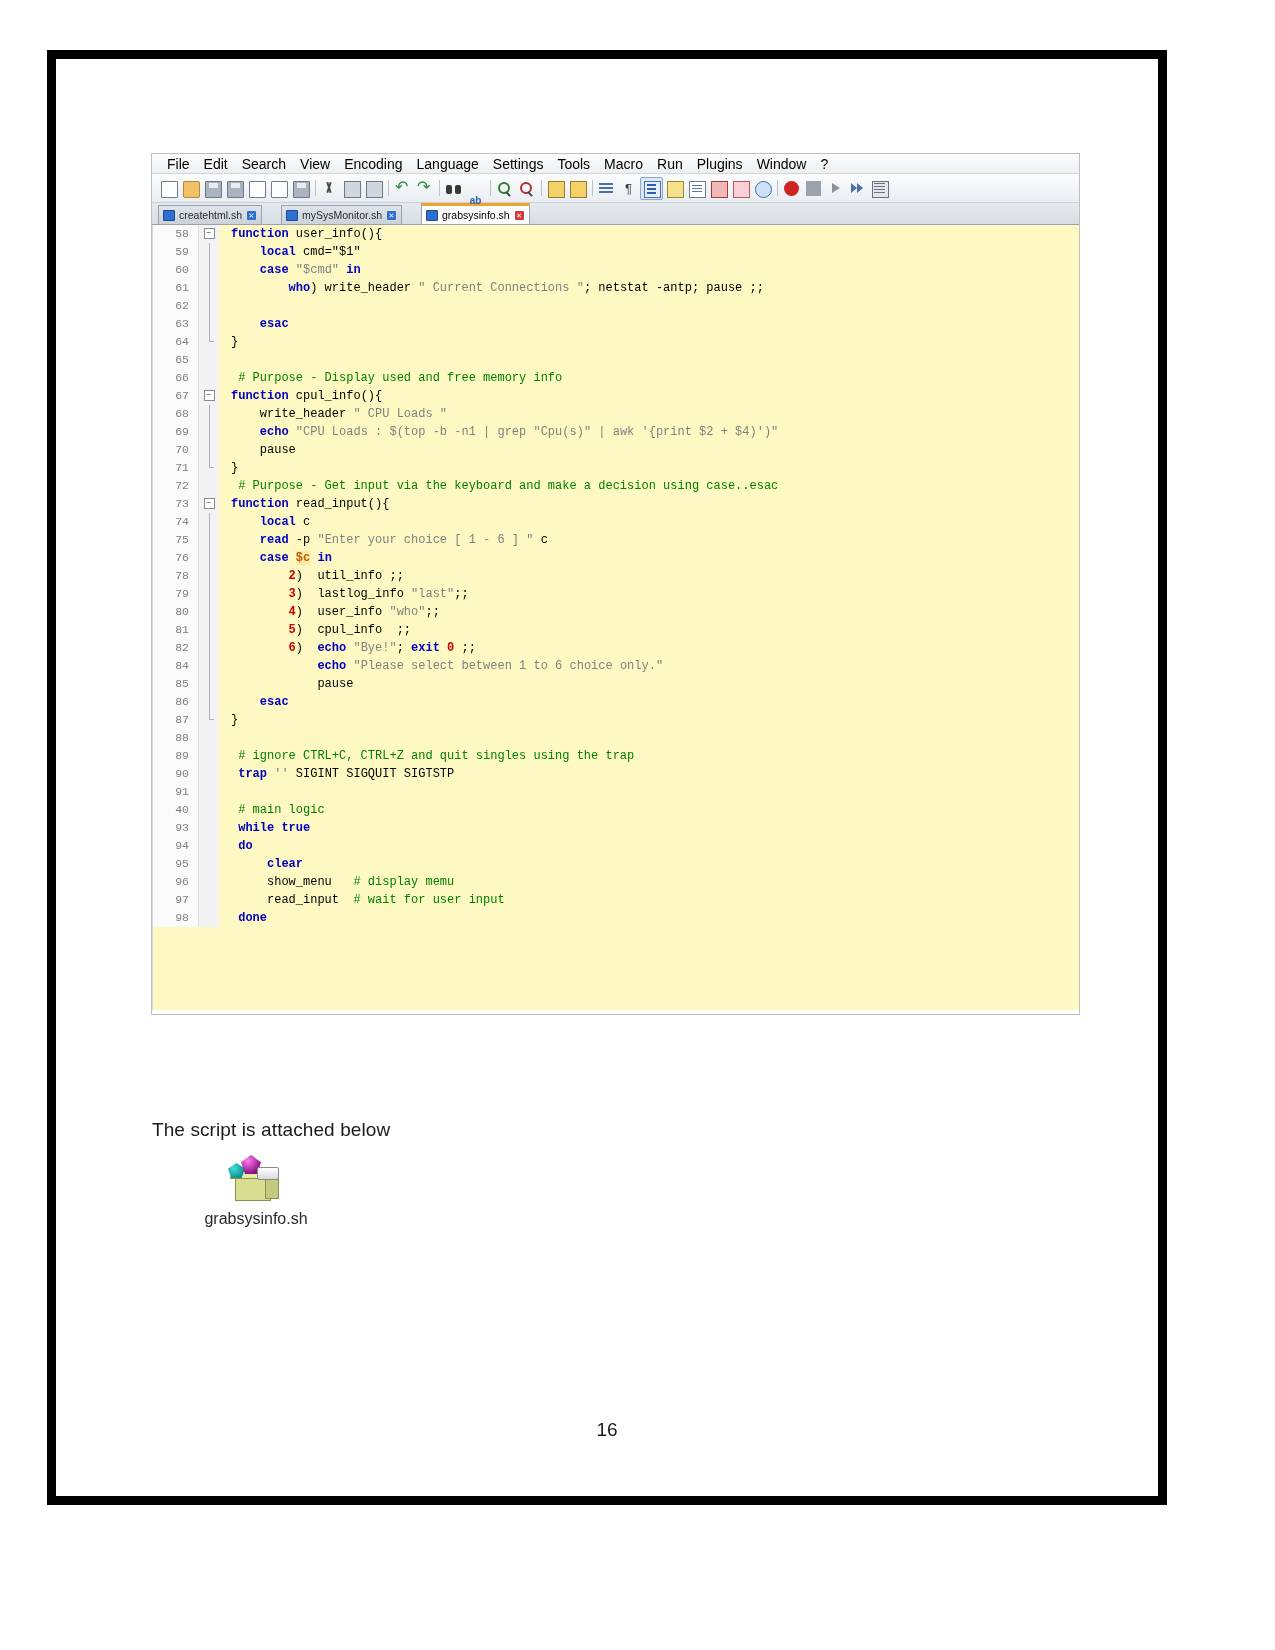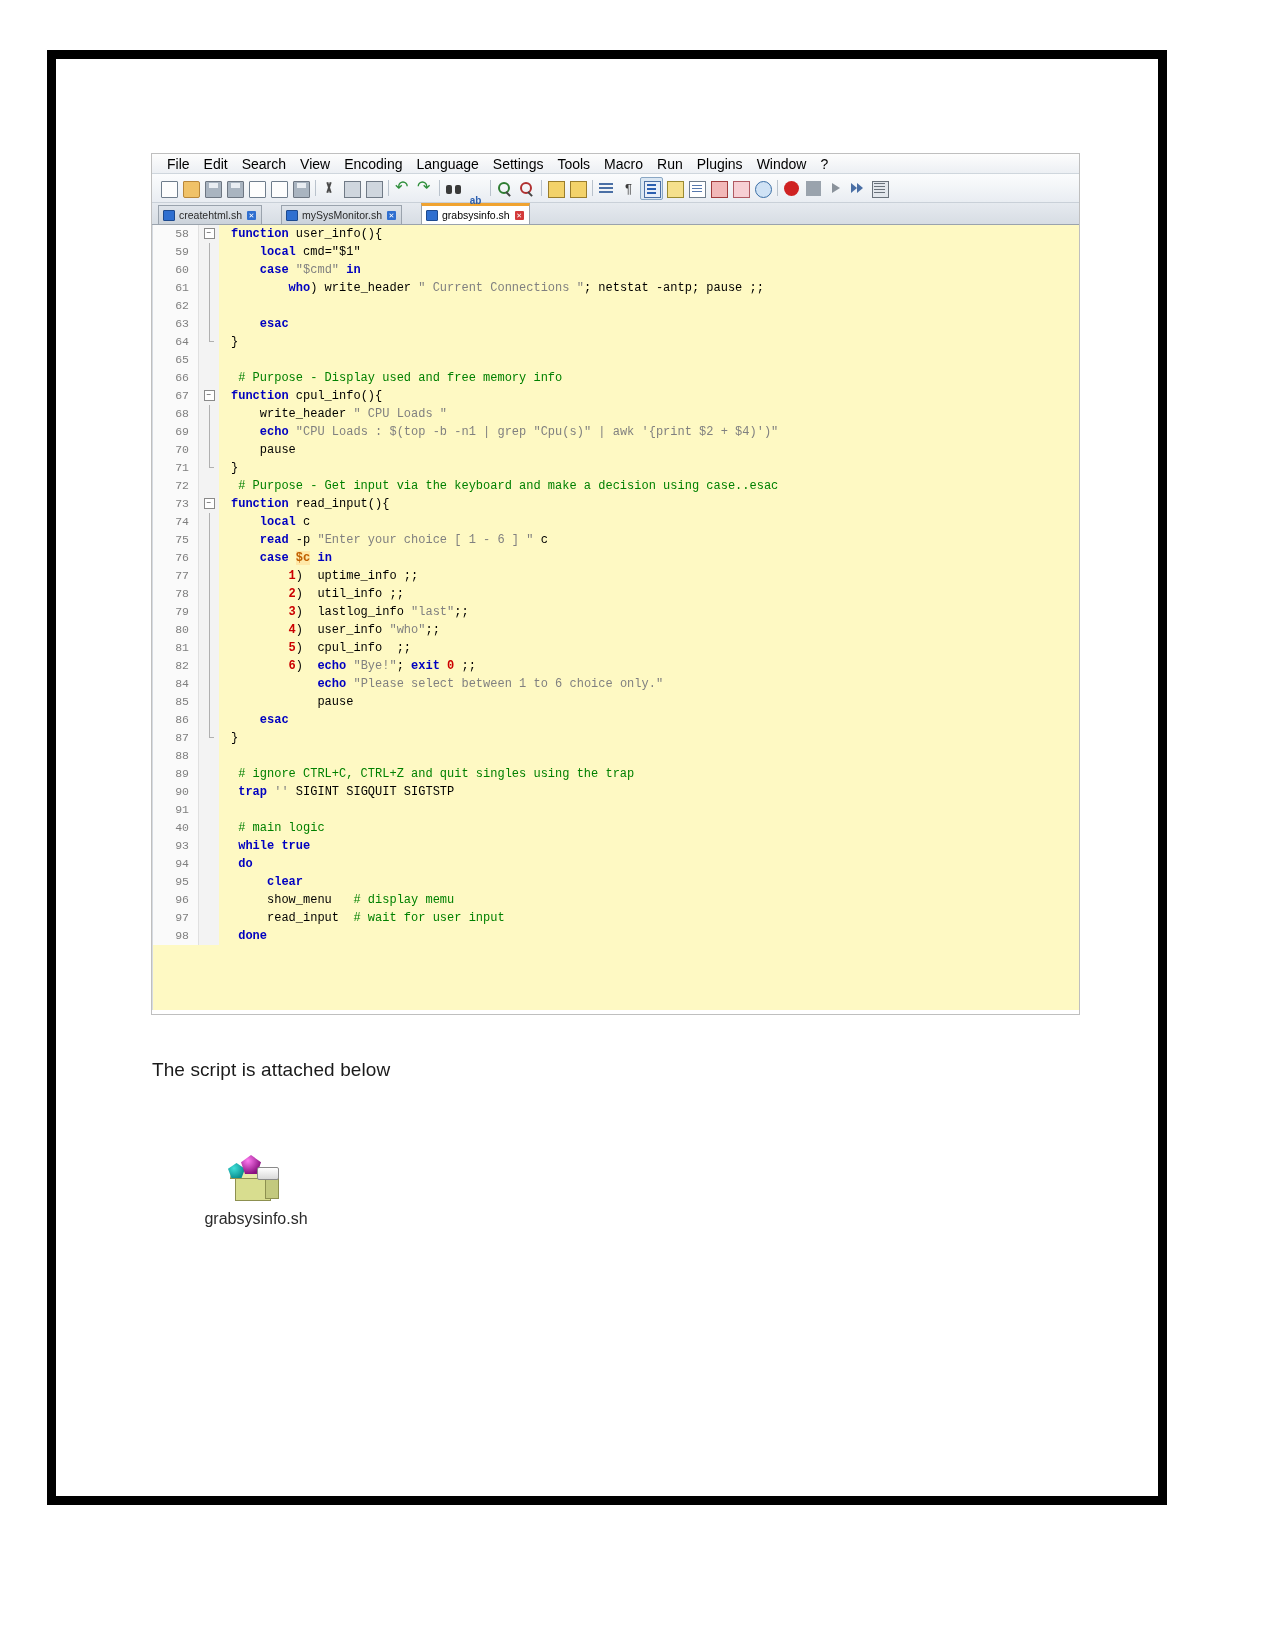--- a/index.html
+++ b/index.html
@@ -209,21 +209,21 @@
   .hl{background:#ffe9a8;color:#c06000;font-weight:bold;}
   .plain{color:#000;}
 
   .caret{
     display:inline-block;width:1px;height:13px;background:#000;vertical-align:middle;
   }
 
   
   .body-text{
     position:absolute;
-    left:96px;top:1000px;
+    left:96px;top:1060px;
     font-size:19px;color:#1a1a1a;
     letter-spacing:.1px;
   }
   .attach{
     position:absolute;
     left:110px;top:1090px;
     width:180px;
     text-align:center;
   }
   .attach-icon{
@@ -530,27 +530,20 @@
             <div class="code-txt"><span class="plain">    </span><span class="kw">read</span><span class="plain"> -p </span><span class="str">"Enter your choice [ 1 - 6 ] "</span><span class="plain"> c</span></div>
           </div>
           <div class="code-row">
             <div class="lnum">76</div>
             <div class="fold">
               <span class="fold-line"></span>
             </div>
             <div class="code-txt"><span class="plain">    </span><span class="kw">case</span><span class="plain"> </span><span class="hl">$c</span><span class="plain"> </span><span class="kw">in</span></div>
           </div>
           <div class="code-row">
-            <div class="lnum">77</div>
-            <div class="fold">
-              <span class="fold-line"></span>
-            </div>
-            <div class="code-txt"><span class="plain">        </span><span class="num">1</span><span class="plain">)  uptime_info ;;</span></div>
-          </div>
-          <div class="code-row">
             <div class="lnum">78</div>
             <div class="fold">
               <span class="fold-line"></span>
             </div>
             <div class="code-txt"><span class="plain">        </span><span class="num">2</span><span class="plain">)  util_info ;;</span></div>
           </div>
           <div class="code-row">
             <div class="lnum">79</div>
             <div class="fold">
               <span class="fold-line"></span>
@@ -672,15 +665,16 @@
       <div class="box-base"></div>
       <div class="box-flapr"></div>
       <div class="box-lid"></div>
       <div class="gem-teal"></div>
       <div class="gem-magenta"></div>
       <div class="tube"></div>
     </div>
     <div class="attach-label">grabsysinfo.sh</div>
   </div>
 
+  <div class="page-num">16</div>
 
  </div>
 </div>
 
 </body></html>

